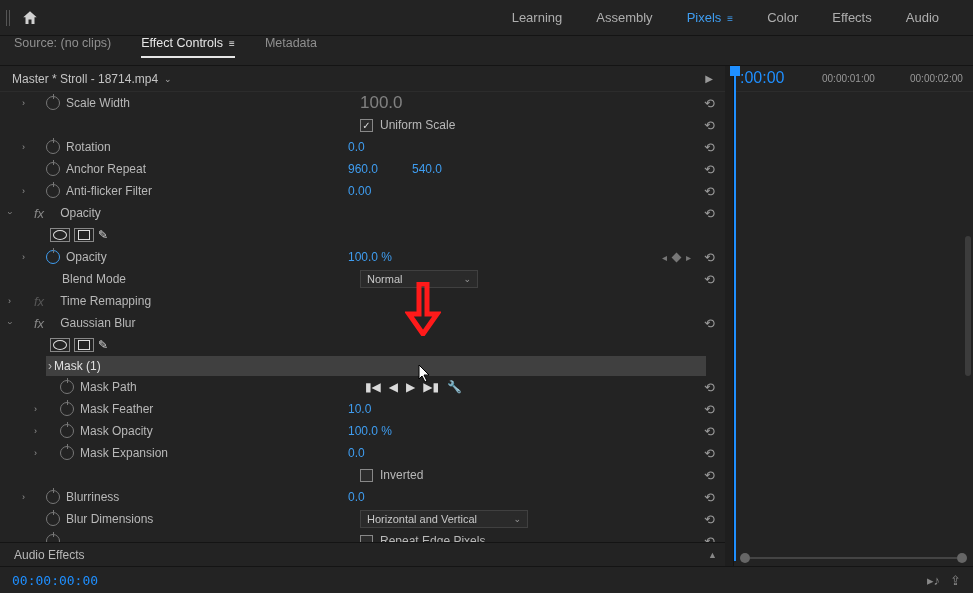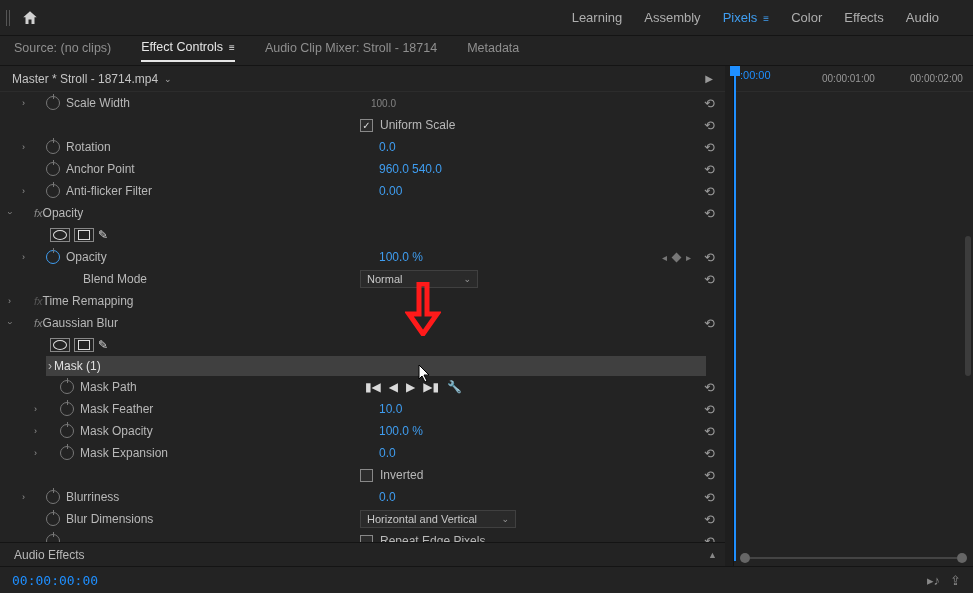--- a/index.html
+++ b/index.html
@@ -2,27 +2,27 @@
 <html><head>
 <meta charset="utf-8">
 <style>
   * { box-sizing: border-box; margin: 0; padding: 0; font-family: 'Segoe UI', Arial, sans-serif; }
   body { background: #1e1e1e; color: #b8b8b8; font-size: 12px; width: 973px; height: 593px; overflow: hidden; position: relative; }
   
   
   .top-bar { height: 36px; background: #232323; display: flex; align-items: center; padding: 0 6px; border-bottom: 1px solid #141414; }
   .drag-grip { width: 6px; height: 16px; background: repeating-linear-gradient(to right, #555 0 1px, transparent 1px 3px); margin-right: 6px;}
   .home-btn { width: 24px; height: 24px; display:flex; align-items:center; justify-content:center; color:#d0d0d0; }
-  .workspace-tabs { margin-left: auto; display: flex; gap: 22px; padding-right: 28px; }
+  .workspace-tabs { margin-left: auto; display: flex; gap: 34px; padding-right: 28px; }
   .ws-tab { color: #aeaeae; cursor: pointer; font-size: 13px; }
   .ws-tab.active { color: #3f9df0; }
   .ws-tab .menu-glyph { color:#3f9df0; margin-left:6px; font-size:10px; }
   
   
-  .panel-tabs { height: 30px; background: #232323; display:flex; align-items:center; padding-left: 14px; gap: 30px; border-bottom: 1px solid #141414; }
+  .panel-tabs { height: 30px; background: #232323; display:flex; align-items:flex-start; padding-left: 14px; gap: 30px; border-bottom: 1px solid #141414; }
   .panel-tab { color:#8f8f8f; padding-bottom: 6px; cursor:pointer; font-size:12.5px; }
   .panel-tab.active { color:#e6e6e6; border-bottom: 2px solid #e6e6e6; }
   .panel-tab .menu-glyph { margin-left:6px; font-size:10px; }
   
   
   .main { display:flex; height: 500px; gap: 8px; }
   .left-col { width: 725px; background:#232323; position:relative; display:flex; flex-direction:column; }
   .right-col { flex:1; background:#232323; border-left:1px solid #141414; position:relative; }
   
   
@@ -36,33 +36,33 @@
   .props { flex:1; overflow:hidden; }
   .row { height: 22px; display:flex; align-items:center; padding-left: 22px; position:relative; }
   .row .twist { position:absolute; left:22px; color:#999; font-size:9px; transform: scaleX(1); }
   .row .twist.open { transform: rotate(90deg); }
   .indent1 { padding-left: 46px; }
   .indent2 { padding-left: 46px; text-align: right; }
   .row .stopwatch { width:14px; height:14px; border:1px solid #777; border-radius:50%; margin-right:6px; position:relative; display:inline-block; }
   .row .stopwatch::after { content:''; position:absolute; width:1px; height:5px; background:#777; left:50%; top:-3px;}
   .row .stopwatch.on { border-color:#3f9df0; }
   .row .label { color:#b8b8b8; }
-  .row .fx { color:#888; margin-right:0; font-style:italic; font-size:11px;}
-  .row .value { position:absolute; left:379px; color:#3f9df0; cursor:ew-resize; }
+  .row .fx { color:#888; margin-right:16px; font-style:italic; font-size:13px;}
+  .row .value { position:absolute; left:348px; color:#3f9df0; cursor:ew-resize; }
   .row .value2 { position:absolute; left:412px; color:#3f9df0; cursor:ew-resize; }
-  .row .value-white { position:absolute; left:371px; color:#ddd; font-size:10px;}
+  .row .value-white { position:absolute; left:360px; color:#ddd; font-size:17px;}
   .row .reset-btn { position:absolute; right:10px; color:#999; font-size:13px; cursor:pointer; }
   .row .kf-nav { position:absolute; right:34px; display:flex; align-items:center; gap:6px; color:#777; font-size:10px;}
   .row .kf-nav .diamond { width:7px; height:7px; background:#777; transform:rotate(45deg);}
   
   .checkbox-ctrl { width:13px; height:13px; border:1px solid #888; background:#2c2c2c; display:inline-flex; align-items:center; justify-content:center; margin-right:6px; position:absolute; left:360px;}
   .checkbox-ctrl.checked::after { content:'✓'; color:#ddd; font-size:10px; }
   .check-label { position:absolute; left:380px; color:#b8b8b8; }
   
-  .select-ctrl { position:absolute; left:360px; width:156px; height:18px; background:#2a2a2a; border:1px solid #404040; color:#c8c8c8; display:flex; align-items:center; padding:0 6px; font-size:11px; justify-content:space-between;}
+  .select-ctrl { position:absolute; left:360px; width:168px; height:18px; background:#2a2a2a; border:1px solid #404040; color:#c8c8c8; display:flex; align-items:center; padding:0 6px; font-size:11px; justify-content:space-between;}
   .select-ctrl .sel-chev { font-size:9px; color:#999;}
   .select-norm { width:118px; }
   
   .shape-btns { display:flex; gap:4px; margin-left:4px;}
   .shape-btn { width:20px; height:14px; border:1px solid #888; display:flex; align-items:center; justify-content:center;}
   .shape-btn.ellipse::after{ content:''; width:12px; height:8px; border:1px solid #ddd; border-radius:50%;}
   .shape-btn.rect::after{ content:''; width:10px; height:8px; border:1px solid #ddd;}
   .pen-icon { color:#ddd; margin-left:4px; font-size:12px;}
   
   .mask-row { background:#404040; height:20px; display:flex; align-items:center; width:660px; margin-left:46px; padding-left:0;}
@@ -76,21 +76,21 @@
   .audio-eff .scroll-up { position:absolute; right:8px; color:#888; font-size:9px;}
   
   
   .status-bar { height: 27px; background:#232323; border-top:1px solid #141414; display:flex; align-items:center; padding:0 12px;}
   .timecode { color:#1f8fff; font-size:13px; font-family:monospace;}
   .status-icons { margin-left:auto; display:flex; gap:10px; color:#888; font-size:13px;}
   
   
   .ruler { height:26px; border-bottom:1px solid #2c2c2c; display:flex; align-items:center; font-size:10px; color:#999; position:relative; padding-left:6px;}
   .ruler .tick { position:absolute; }
-  .playhead { position:absolute; left:6px; top:3px; color:#1f8fff; font-size:11px;}
+  .playhead { position:absolute; left:6px; top:3px; color:#1f8fff; font-size:16px;}
   .playhead-line { position:absolute; left:0; top:0; width:2px; height:495px; background:#1f8fff;}
   .playhead-head { position:absolute; left:-4px; top:0; width:10px; height:10px; background:#1f8fff;}
   .mini-scroll { position:absolute; bottom:4px; left:6px; right:6px; height:8px; display:flex; align-items:center;}
   .mini-scroll .knob { width:10px; height:10px; border-radius:50%; background:#666;}
   .mini-scroll .track { flex:1; height:2px; background:#444;}
   
   .rt-scroll { position:absolute; right:2px; top:170px; width:6px; height:140px; background:#3c3c3c; border-radius:3px;}
   
   
   .red-arrow { position:absolute; left:405px; top:216px; pointer-events:none; z-index:50;}
@@ -119,21 +119,20 @@
     <div class="ws-tab active"><span>Pixels</span><span class="menu-glyph">≡</span></div>
     <div class="ws-tab">Color</div>
     <div class="ws-tab">Effects</div>
     <div class="ws-tab">Audio</div>
   </div>
 </div>
 
 <div class="panel-tabs">
   <div class="panel-tab">Source: (no clips)</div>
   <div class="panel-tab active"><span>Effect Controls</span><span class="menu-glyph">≡</span></div>
-  <div class="panel-tab">Audio Clip Mixer: Stroll - 18714</div>
   <div class="panel-tab">Metadata</div>
 </div>
 
 <div class="main">
   <div class="left-col">
 
     <div class="clip-header">
       <span class="master-clip">Master * Stroll - 18714.mp4</span>
       <span class="chev-down">⌄</span>
       <span class="play-tri">▶</span>
@@ -158,21 +157,21 @@
       <div class="row indent1">
         <span class="twist">›</span>
         <span class="stopwatch"></span>
         <span class="label">Rotation</span>
         <span class="value">0.0</span>
         <span class="reset-btn">⟲</span>
       </div>
 
       <div class="row indent1">
         <span class="stopwatch"></span>
-        <span class="label">Anchor Point</span>
+        <span class="label">Anchor Repeat</span>
         <span class="value">960.0</span>
         <span class="value2">540.0</span>
         <span class="reset-btn">⟲</span>
       </div>
 
       <div class="row indent1">
         <span class="twist">›</span>
         <span class="stopwatch"></span>
         <span class="label">Anti-flicker Filter</span>
         <span class="value">0.00</span>
@@ -201,21 +200,21 @@
         <span class="value">100.0 %</span>
         <span class="kf-nav">
             <span>◂</span>
             <span class="diamond"></span>
             <span>▸</span>
           </span>
         <span class="reset-btn">⟲</span>
       </div>
 
       <div class="row indent1">
-        <span class="label" style="margin-left:37px">Blend Mode</span>
+        <span class="label" style="margin-left:16px">Blend Mode</span>
         <div class="select-ctrl select-norm">
             <span>Normal</span>
             <span class="sel-chev">⌄</span>
           </div>
         <span class="reset-btn">⟲</span>
       </div>
 
       <div class="row" style="padding-left:22px;">
         <span class="twist" style="left:8px">›</span>
         <span class="fx" style="margin-left:12px;opacity:.5">fx</span>

